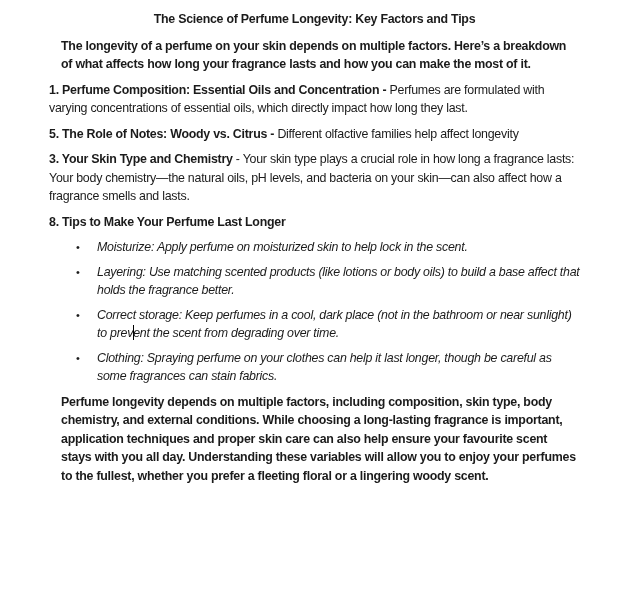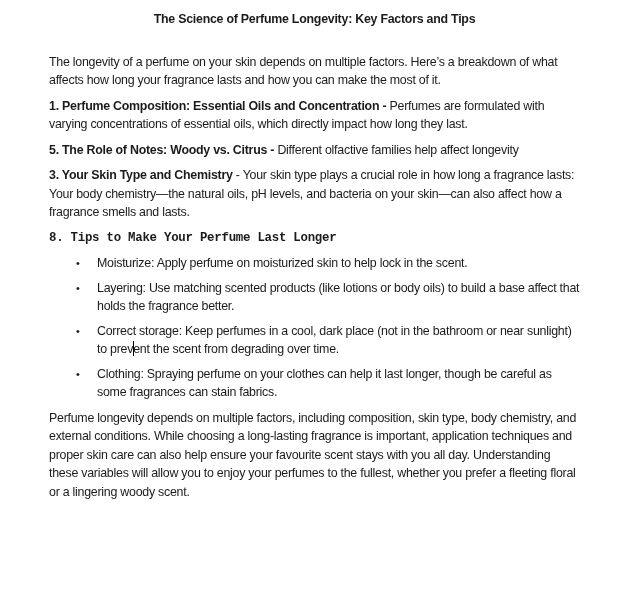--- a/index.html
+++ b/index.html
@@ -18,49 +18,50 @@
     font-family: "Liberation Sans", sans-serif;
     font-size: 12.4px;
     line-height: 18.5px;
     letter-spacing: -0.25px;
     color: #1b1b1b;
     cursor: text;
   }
   .doc-title {
     font-weight: 700;
     text-align: center;
-    margin: 0 0 24px 0;
+    margin: 0 0 8px 0;
   }
   .para {
     margin: 0 0 7px 0;
   }
   .para b, .bold-para {
-    font-weight: 400;
+    font-weight: 700;
+    margin-left: 12px;
   }
   .tips-heading {
     font-weight: 700;
     margin: 2px 0 7px 0;
-    font-family: Liberation Mono, monospace;
   }
   ul.bullet-list {
     list-style: none;
     margin: 0 0 7px 0;
     padding: 0 0 0 27px;
   }
   ul.bullet-list li {
     display: flex;
     margin: 0 0 6px 0;
   }
   ul.bullet-list .marker {
     flex: none;
     width: 21px;
     font-size: 11px;
   }
   ul.bullet-list .li-text {
     flex: 1;
+    font-style: italic;
   }
   .caret {
     display: inline-block;
     width: 1.2px;
     height: 15px;
     margin: 0 -0.6px;
     vertical-align: -3px;
     background: #000000;
   }
   .run-bold { font-weight: 700; }

